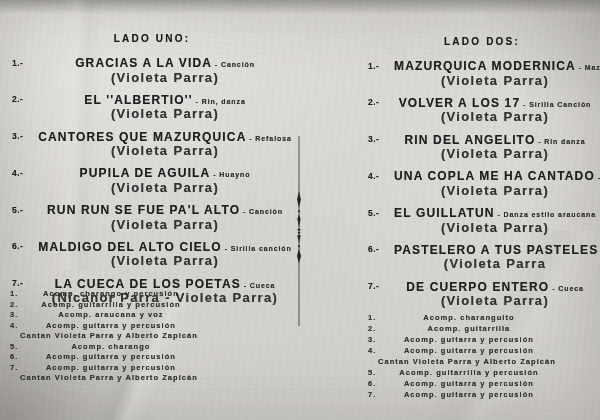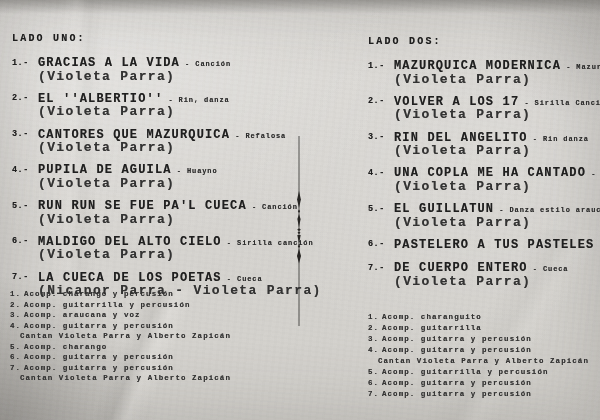--- a/index.html
+++ b/index.html
@@ -1,25 +1,26 @@
 <!DOCTYPE html>
 <html><head>
 <meta charset="utf-8">
 <style>
   html,body{margin:0;padding:0;background:#b0aeaa;}
   .sheet{
     position:relative;width:600px;height:420px;overflow:hidden;
-    font-family:Liberation Mono, monospace;color:#2b2b2b;
+    font-family:Liberation Sans, sans-serif;color:#2b2b2b;
     background:
       radial-gradient(ellipse 420px 260px at 18% 14%, rgba(255,255,255,.30), rgba(255,255,255,0) 70%),
       radial-gradient(ellipse 380px 300px at 80% 40%, rgba(255,255,255,.14), rgba(255,255,255,0) 65%),
       radial-gradient(circle 150px at 1% 101%, rgba(72,70,66,.38), rgba(72,70,66,0) 100%),
       radial-gradient(circle 120px at 100% 1%, rgba(90,88,84,.20), rgba(90,88,84,0) 100%),
       linear-gradient(165deg,#dbd9d5 0%,#d6d4d0 45%,#cfcdc8 100%);
     box-shadow: inset 0 0 70px rgba(92,90,86,.28);
+    text-align: center;
   }
   .edge-top{position:absolute;left:0;top:0;width:600px;height:14px;
     background:linear-gradient(to bottom, rgba(110,108,104,.55), rgba(110,108,104,0));}
   .grain{position:absolute;inset:0;opacity:.5;pointer-events:none;
     background:
       repeating-linear-gradient(7deg, rgba(120,118,114,.035) 0 2px, rgba(255,255,255,.03) 2px 5px),
       repeating-linear-gradient(96deg, rgba(120,118,114,.03) 0 3px, rgba(255,255,255,.025) 3px 7px);}
   .crease-a{position:absolute;left:-30px;top:290px;width:340px;height:130px;opacity:.8;
     background:linear-gradient(112deg, rgba(0,0,0,0) 44%, rgba(98,96,92,.14) 49%, rgba(244,242,238,.30) 53%, rgba(0,0,0,0) 58%);}
   .crease-b{position:absolute;left:30px;top:-10px;width:90px;height:280px;opacity:.6;
@@ -91,21 +92,21 @@
           <span class="tline"><span class="title">CANTORES QUE MAZURQUICA</span><span class="genre"> - Refalosa</span></span>
           <span class="credit">(Violeta Parra)</span>
         </div>
         <div class="track">
           <span class="num">4.-</span>
           <span class="tline"><span class="title">PUPILA DE AGUILA</span><span class="genre"> - Huayno</span></span>
           <span class="credit">(Violeta Parra)</span>
         </div>
         <div class="track">
           <span class="num">5.-</span>
-          <span class="tline"><span class="title">RUN RUN SE FUE PA'L CUECA</span><span class="genre"> - Canción</span></span>
+          <span class="tline"><span class="title">RUN RUN SE FUE PA'L ALTO</span><span class="genre"> - Canción</span></span>
           <span class="credit">(Violeta Parra)</span>
         </div>
         <div class="track">
           <span class="num">6.-</span>
           <span class="tline"><span class="title">MALDIGO DEL ALTO CIELO</span><span class="genre"> - Sirilla canción</span></span>
           <span class="credit">(Violeta Parra)</span>
         </div>
         <div class="track">
           <span class="num">7.-</span>
           <span class="tline"><span class="title">LA CUECA DE LOS POETAS</span><span class="genre"> - Cueca</span></span>
@@ -171,20 +172,21 @@
           <span class="credit">(Violeta Parra)</span>
         </div>
         <div class="track">
           <span class="num">5.-</span>
           <span class="tline"><span class="title">EL GUILLATUN</span><span class="genre"> - Danza estilo araucana</span></span>
           <span class="credit">(Violeta Parra)</span>
         </div>
         <div class="track">
           <span class="num">6.-</span>
           <span class="tline"><span class="title">PASTELERO A TUS PASTELES</span><span class="genre"> - Cueca</span></span>
+          <span class="credit">(Violeta Parra</span>
         </div>
         <div class="track">
           <span class="num">7.-</span>
           <span class="tline"><span class="title">DE CUERPO ENTERO</span><span class="genre"> - Cueca</span></span>
           <span class="credit">(Violeta Parra)</span>
         </div>
       </div>
   </section>
 
   <div class="notes notes-two">

